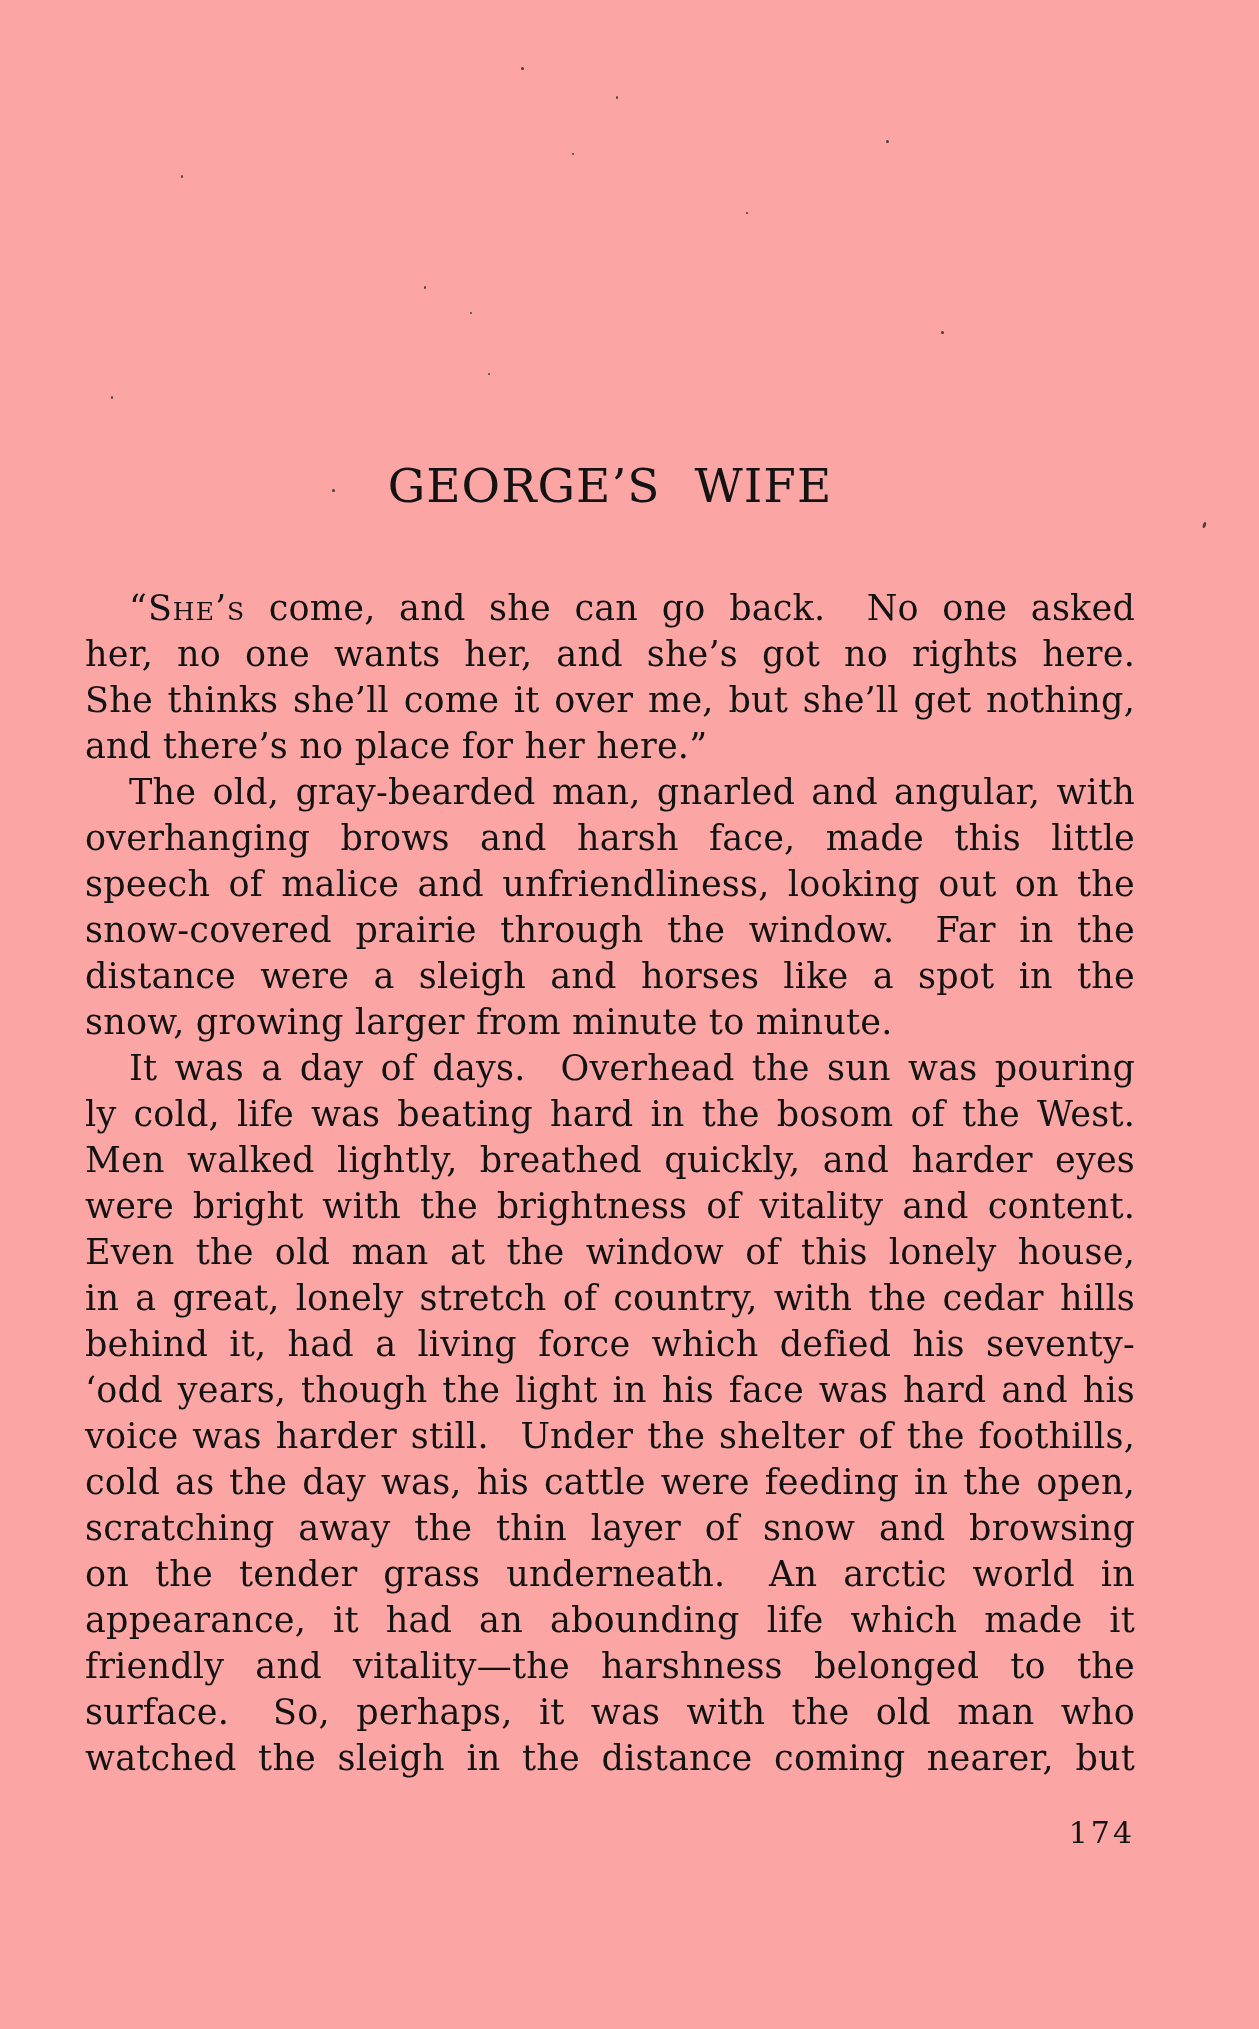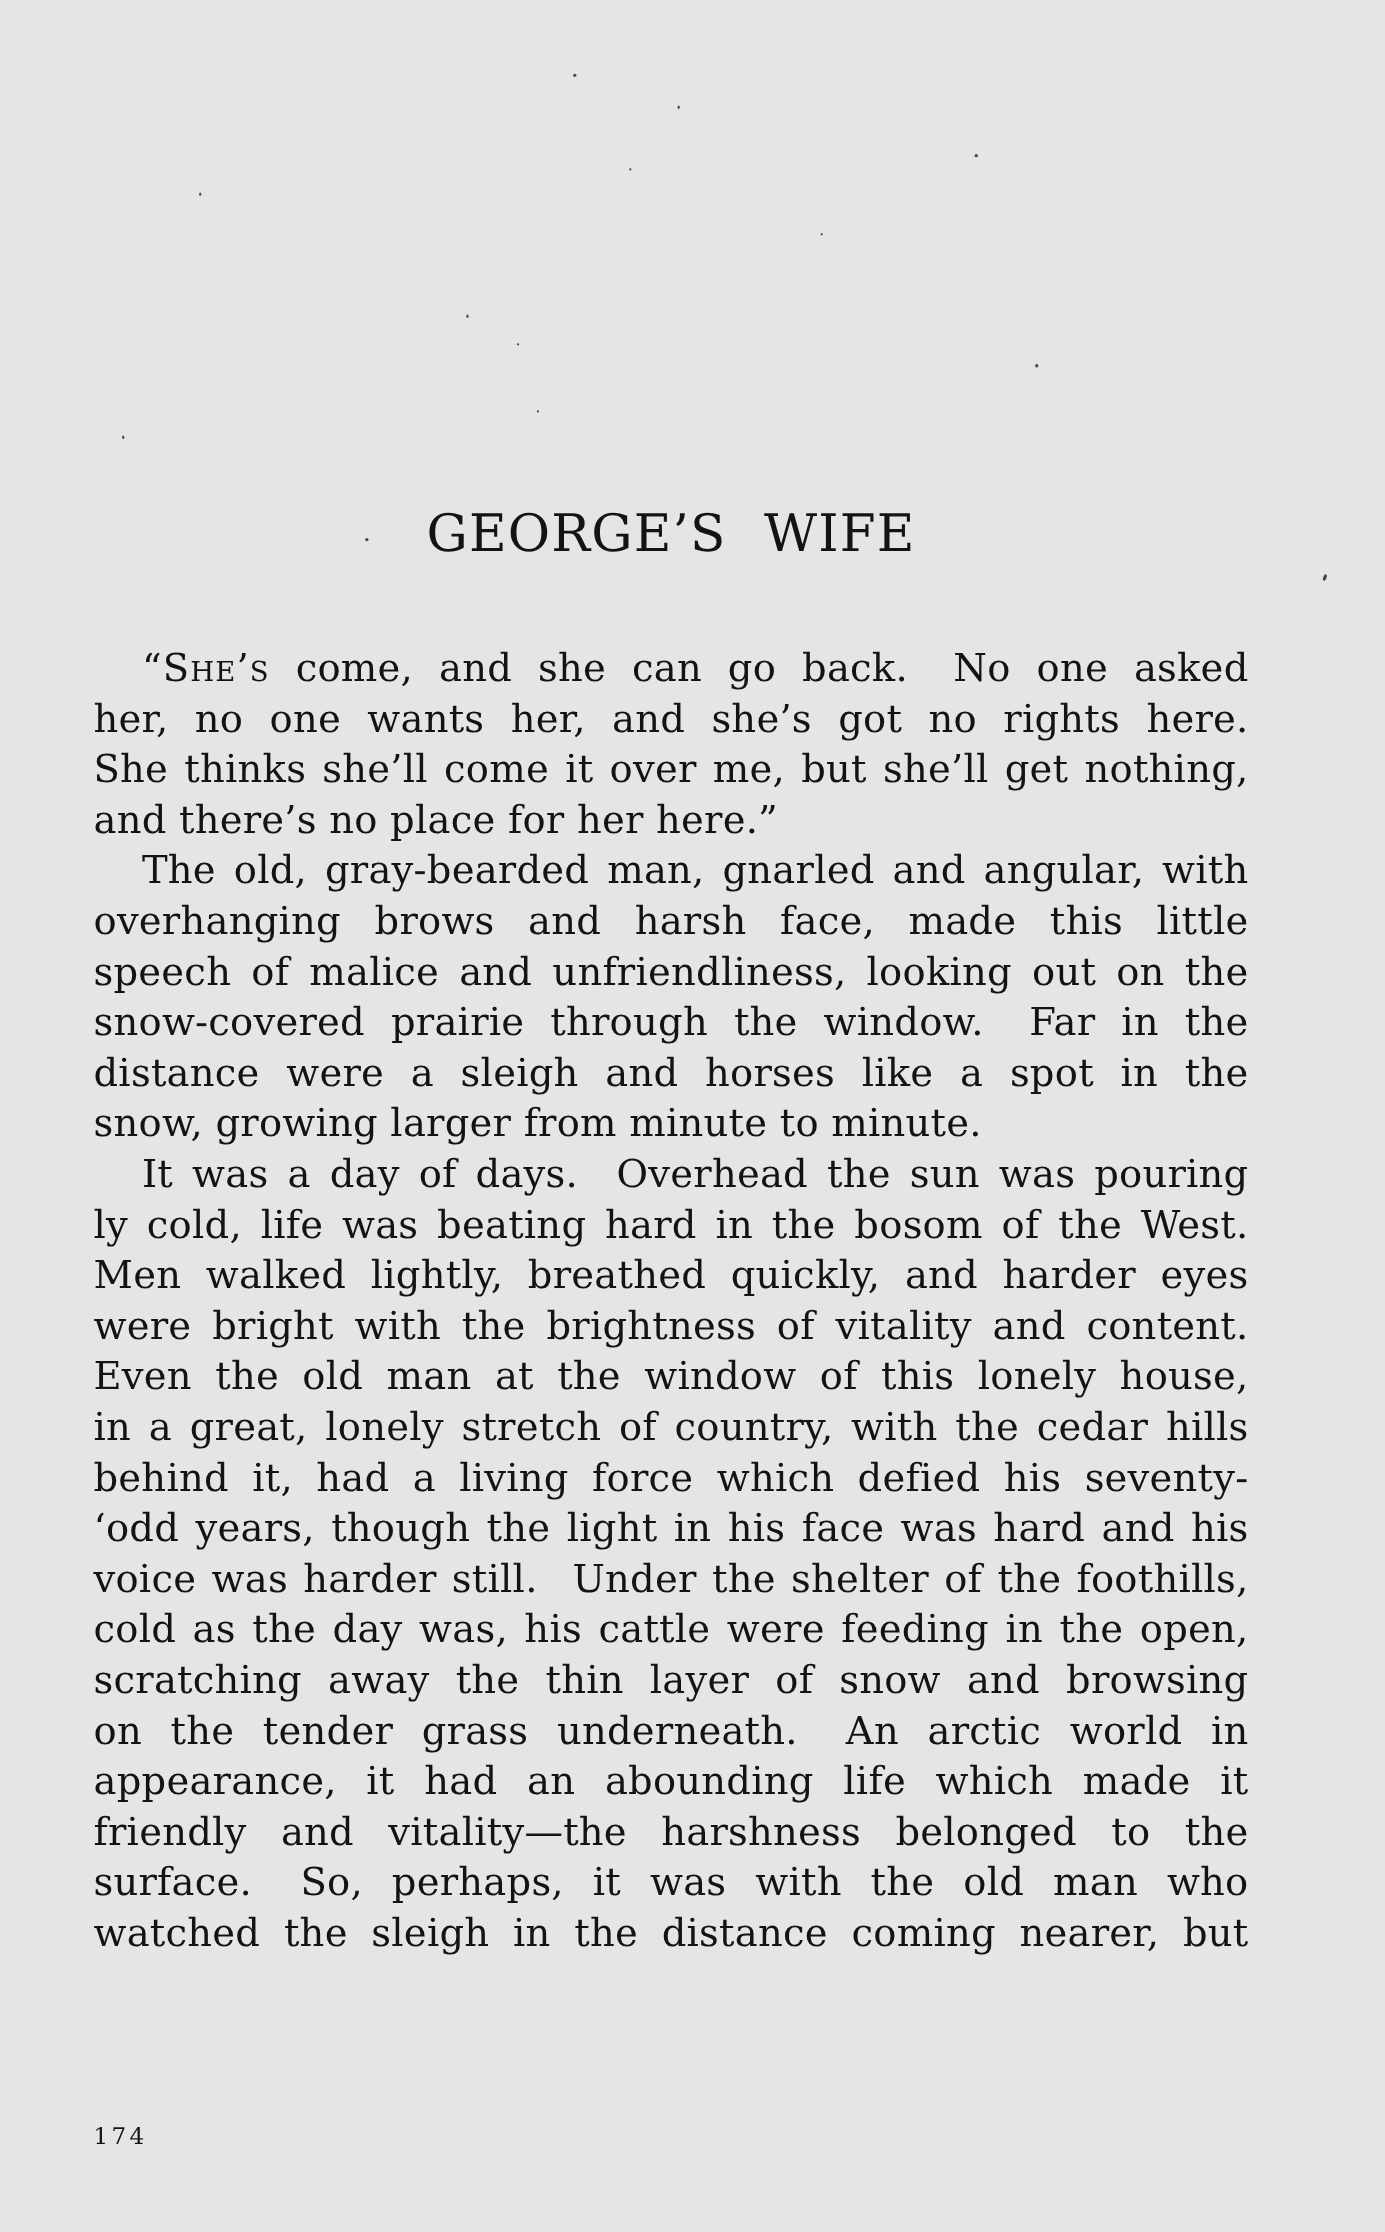--- a/index.html
+++ b/index.html
@@ -4,21 +4,21 @@
 <style>
   html, body { margin: 0; padding: 0; }
   body {
     width: 1259px; height: 2029px;
     background: #f7f7f5;
     font-family: "DejaVu Serif", "Liberation Serif", serif;
   }
   .page {
     position: relative;
     width: 1259px; height: 2029px;
-    background: #e5e5e5;
+    background: #fca5a5;
     overflow: hidden;
     color: #131313;
   }
   .title {
     position: absolute;
     top: 462px; left: 85px; width: 1050px;
     margin: 0;
     text-align: center;
     font-size: 47px;
     line-height: 47px;
@@ -41,23 +41,23 @@
   }
   .line.indent { text-indent: 44px; }
   .line.last { text-align-last: left; }
   .smallcaps {
     font-variant: small-caps;
     letter-spacing: 1px;
     margin-top: 32px;
   }
   .page-number {
     position: absolute;
-    top: 1922px; left: 85px; width: 1050px;
-    text-align: left;
-    font-size: 21px;
+    top: 1813px; left: 85px; width: 1050px;
+    text-align: right;
+    font-size: 30px;
     line-height: 40px;
     letter-spacing: 3px;
     font-variant-numeric: oldstyle-nums;
   }
   .speck {
     position: absolute;
     background: #2a2a2a;
     border-radius: 50%;
     opacity: 0.85;
   }

